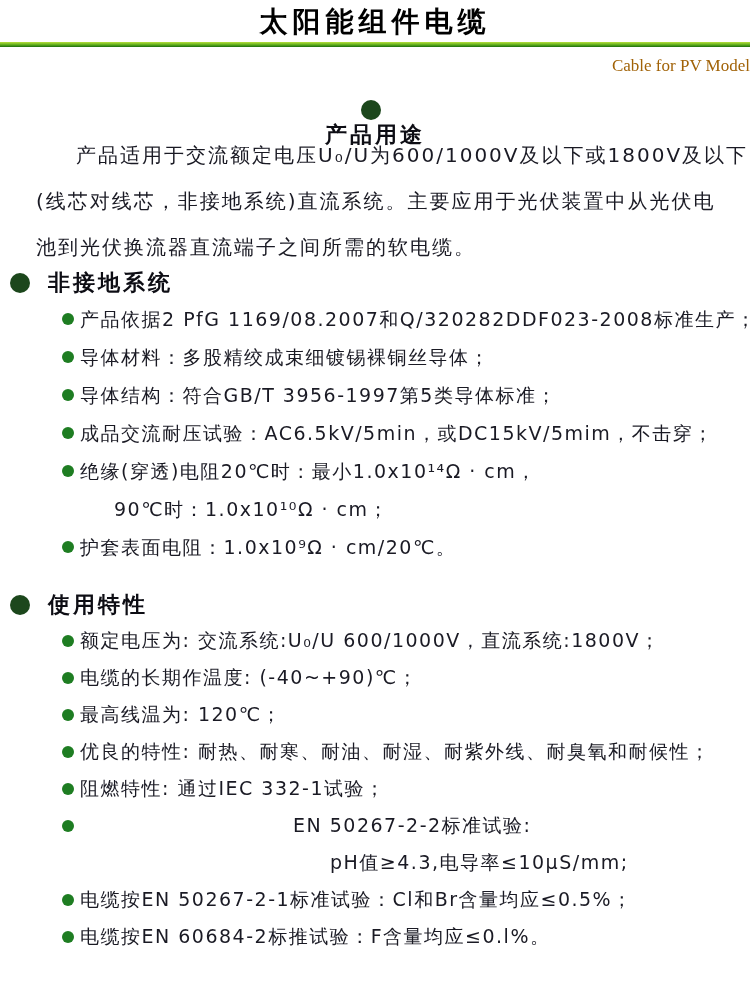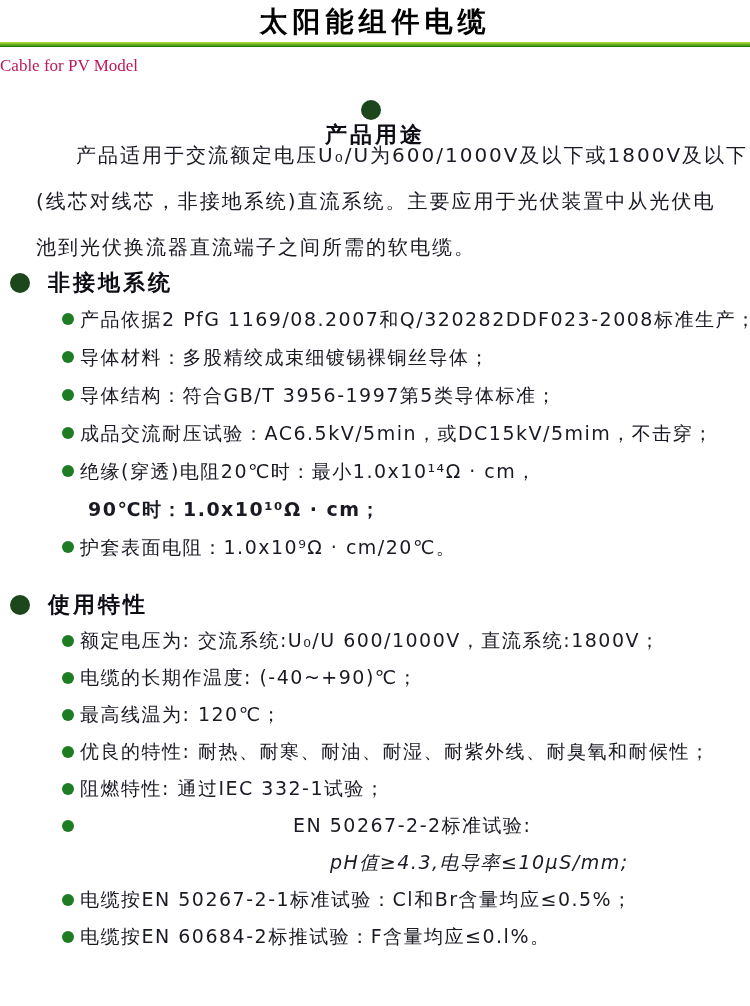--- a/index.html
+++ b/index.html
@@ -12,22 +12,22 @@
   .title {
     margin:0; padding-top:7px; text-align:center;
     font-size:28px; line-height:30px; font-weight:bold; color:#000;
     letter-spacing:5px;
   }
   .divider {
     margin-top:5px; height:5px; width:100%;
     background:linear-gradient(to bottom, #b9e03c 0%, #5fae1d 55%, #1e6e0e 100%);
   }
   .subtitle {
-    margin-top:9px; text-align:left; line-height:20px;
-    font-family:"Liberation Serif", serif; font-size:17px; color:#be185d;
+    margin-top:9px; text-align:right; line-height:20px;
+    font-family:"Liberation Serif", serif; font-size:17px; color:#a16207;
   }
 
   .section-header {
     display:flex; align-items:center; height:26px;
   }
   .sh1 { margin-top:24px;flex-direction:column; }
   .sh2 { margin-top:0px; }
   .sh3 { margin-top:26px;font-family:Liberation Mono, monospace; }
   .big-dot {
     width:20px; height:20px; border-radius:50%;
@@ -44,23 +44,23 @@
 
   .items { margin-top:4px; font-size:19px; letter-spacing:1.5px; }
   .items.s2 .item { line-height:38px; }
   .items.s3 .item { line-height:37px; }
   .item { position:relative; padding-left:80px; white-space:nowrap; }
   .item .dot {
     position:absolute; left:62px; top:13px;
     width:12px; height:12px; border-radius:50%; background:#1e7d22;
   }
   .item.cont { padding-left:0; }
-  .item.cont-90 { padding-left:88px;font-weight:bold; }
+  .item.cont-90 { padding-left:114px; }
   .item.cont-en { padding-left:293px; }
-  .item.cont-ph { padding-left:330px;font-style:italic; }
+  .item.cont-ph { padding-left:330px; }
 </style>
 </head>
 <body>
 
 <div class="page">
 
   <h1 class="title">太阳能组件电缆</h1>
   <div class="divider"></div>
   <div class="subtitle">Cable for PV Model</div>
 

